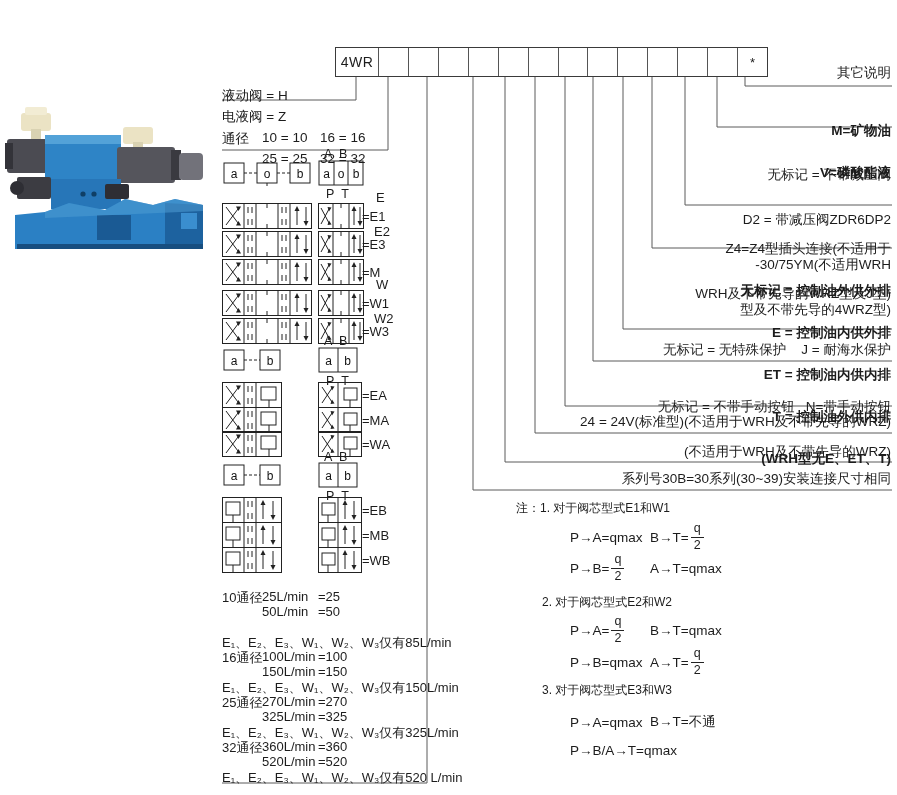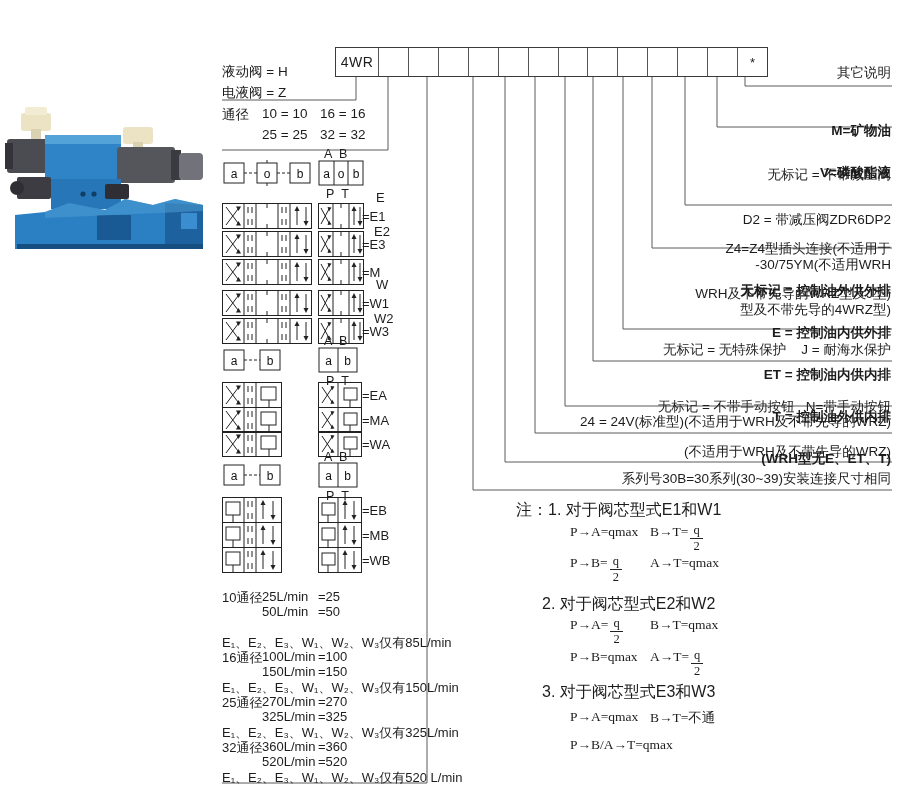--- a/index.html
+++ b/index.html
@@ -11,37 +11,37 @@
   
   #codebox{
     position:absolute;left:335px;top:28px;width:433px;height:30px;
     display:flex;border:1px solid #3a3a3a;box-sizing:border-box;background:#fff;margin-top:19px;
   }
   #codebox .cell{flex:1;border-left:1px solid #555;display:flex;align-items:center;justify-content:center;font-size:13px;}
   #codebox .cell.first{flex:0 0 42px;border-left:none;font-size:14px;letter-spacing:0.5px;}
   
   #connectors{position:absolute;left:0;top:0;pointer-events:none;}
   
-  .ltext{position:absolute;font-size:13.5px;white-space:pre;}
+  .ltext{position:absolute;font-size:13.5px;white-space:pre;margin-top:24px;}
   
   .rblock{position:absolute;right:6px;text-align:right;font-size:13.5px;line-height:15px;white-space:pre;}
   .rblock.tight{line-height:14px;font-weight:bold;}
   
   .ssvg{position:absolute;}
   .slabel{position:absolute;font-size:13px;white-space:pre;}
   .small-ab{position:absolute;font-size:12.5px;letter-spacing:2px;}
   
   .frow{position:absolute;left:222px;width:215px;height:15px;font-size:13px;white-space:pre;}
   .frow .fsize{position:absolute;left:0;text-align:center;}
   .frow .fflow{position:absolute;left:40px;}
   .frow .fcode{position:absolute;left:96px;}
   .frow .fnote{position:absolute;left:0;}
   
-  .ntitle{position:absolute;font-size:16px;white-space:pre;}
-  .fml{position:absolute;display:flex;align-items:flex-start;height:26px;font-size:13.5px;white-space:pre;font-family:Liberation Serif, serif;}
+  .ntitle{position:absolute;font-size:12px;white-space:pre;}
+  .fml{position:absolute;display:flex;align-items:center;height:26px;font-size:13.5px;white-space:pre;}
   .frac{display:inline-flex;flex-direction:column;align-items:center;line-height:1.05;font-size:12.5px;margin-left:2px;}
   .frac .fn{border-bottom:1px solid #222;padding:0 3px 1px;}
   .frac .fd{padding-top:1px;}
 </style>
 </head>
 <body>
 
 <div id="page">
 
   <svg width="0" height="0" style="position:absolute" aria-hidden="true">

